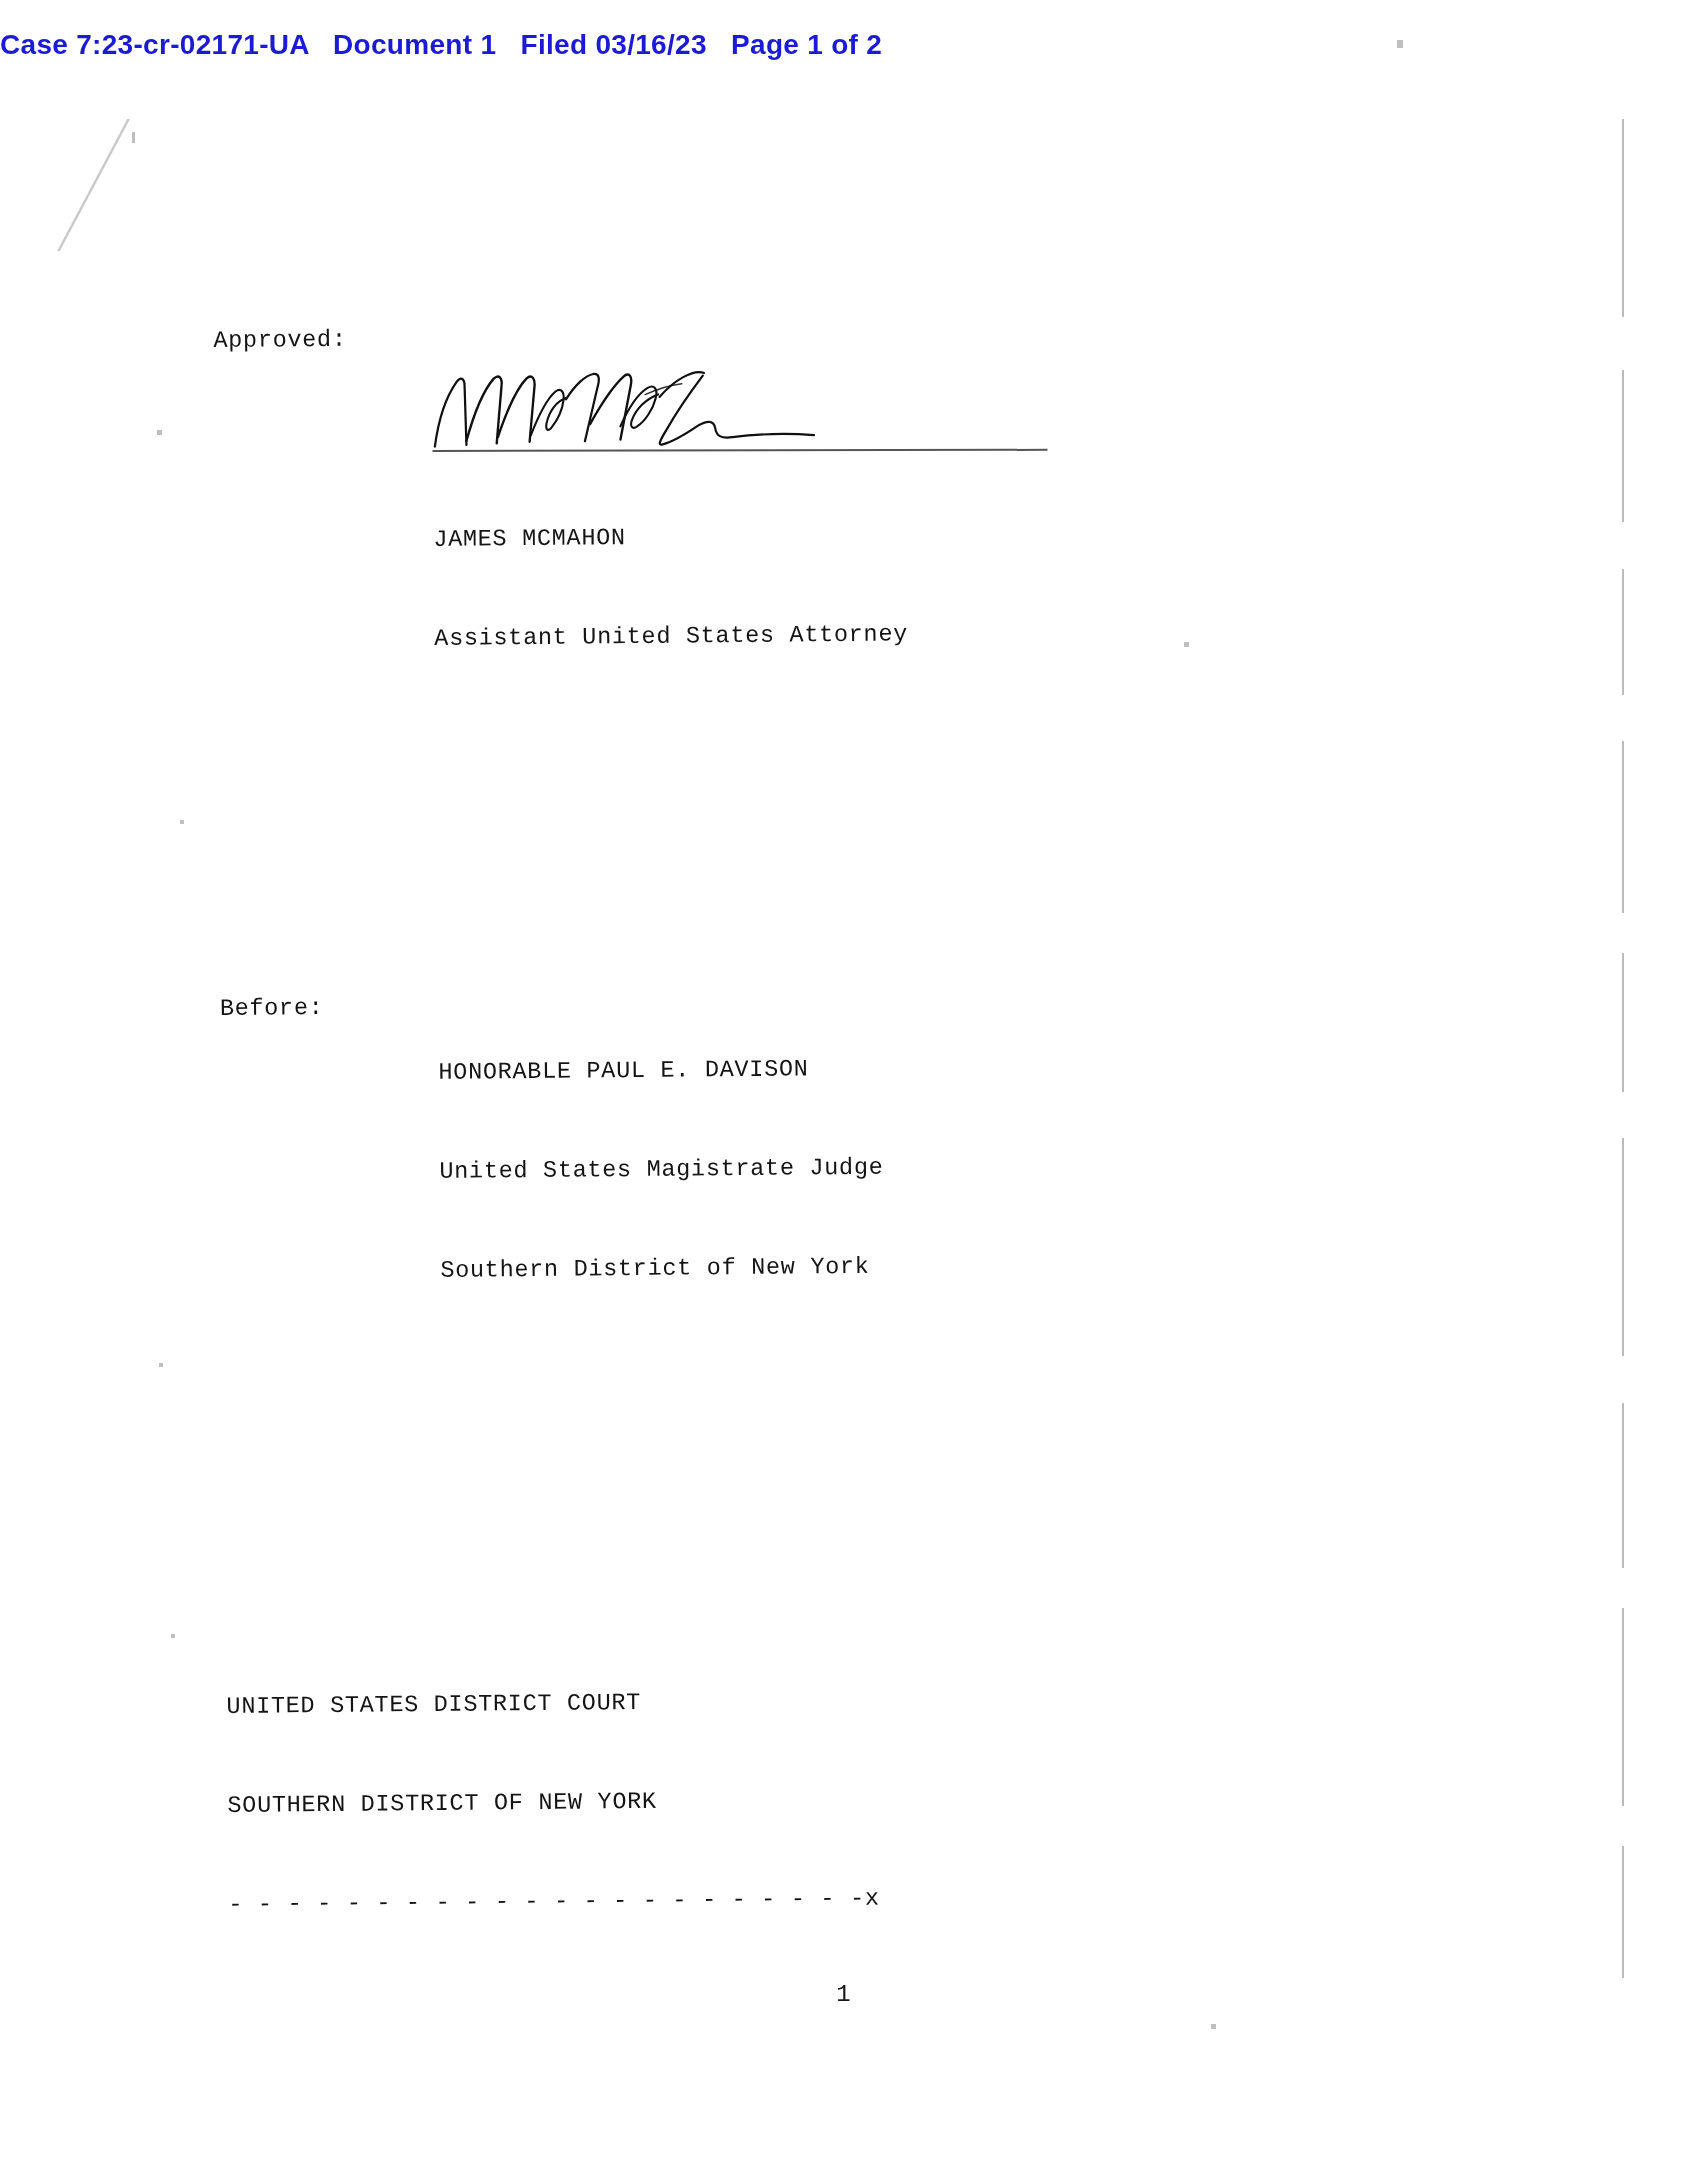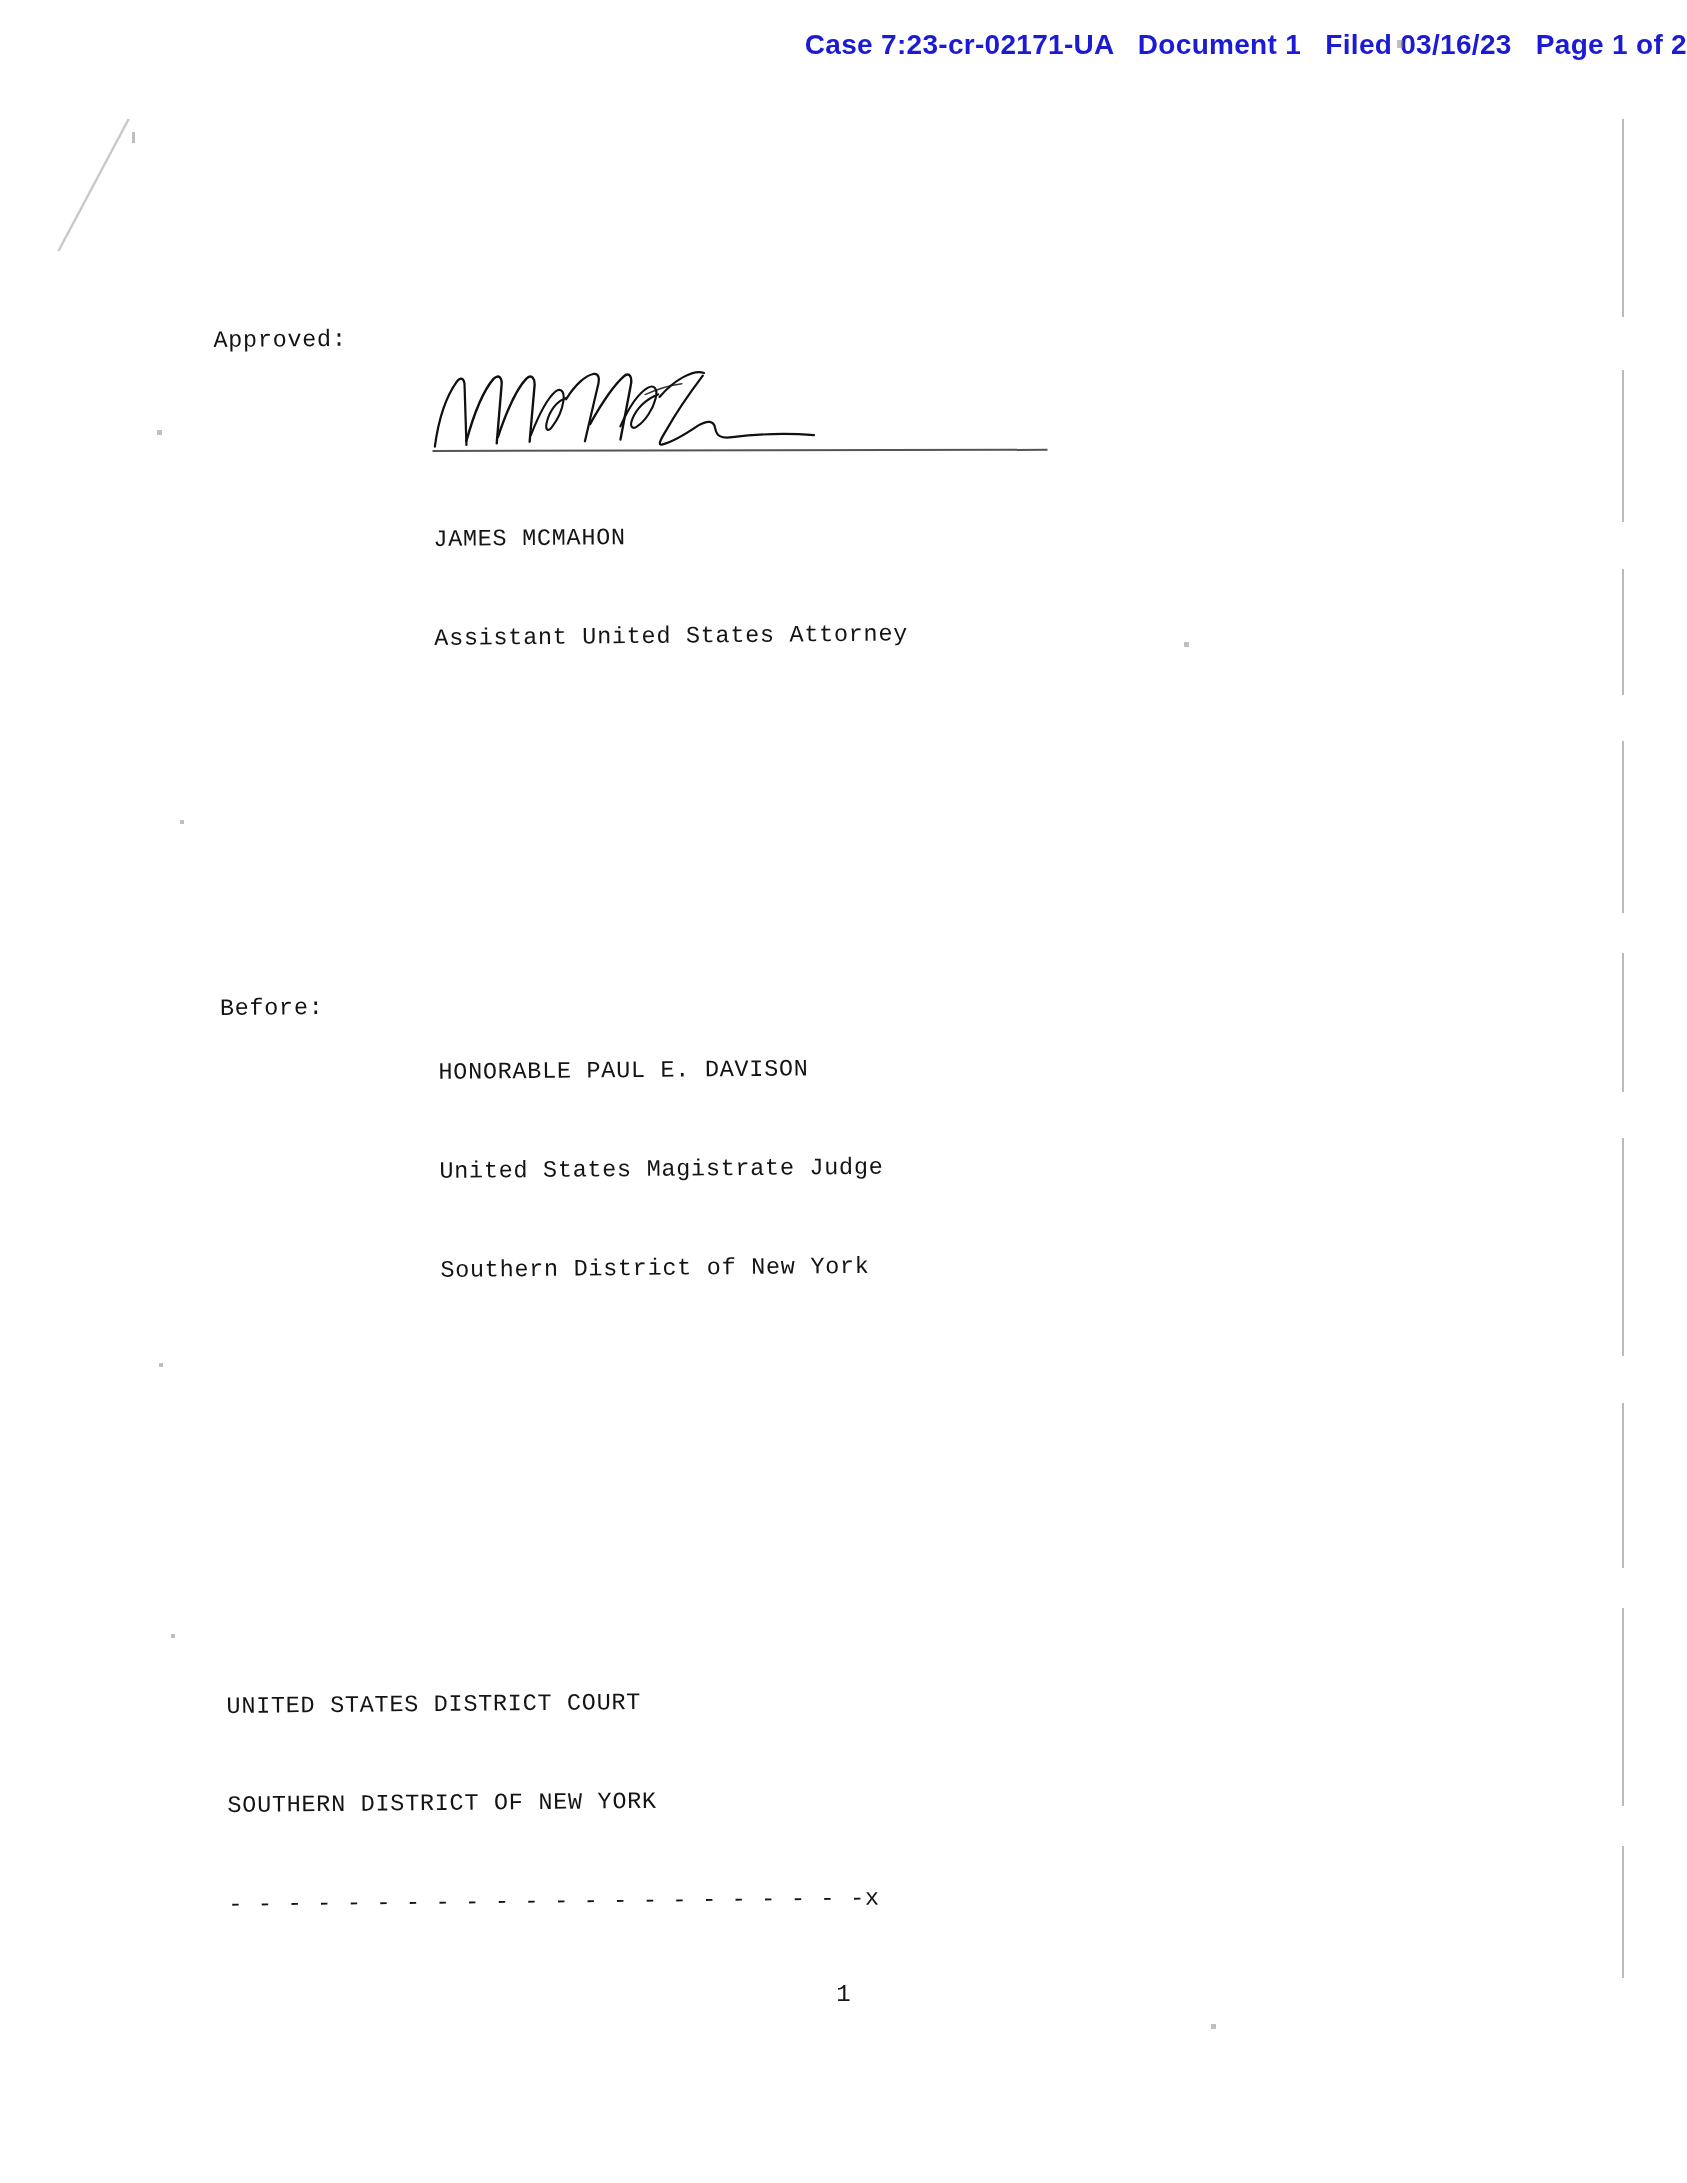--- a/index.html
+++ b/index.html
@@ -8,21 +8,21 @@
     background:#ffffff;
     font-family:"Liberation Mono", "DejaVu Sans Mono", monospace;
     color:#111111;
     position:relative;
     overflow:hidden;
   }
 
   
   .ecf-header {
     position:absolute; top:29px; left:0; width:1687px;
-    text-align:right;
+    text-align:left;
     font-family:"Liberation Sans", sans-serif;
     font-size:28px;
     font-weight:600;
     color:#1b1bd6;
     letter-spacing:0.3px;
     white-space:pre;
   }
 
   
   .page {

